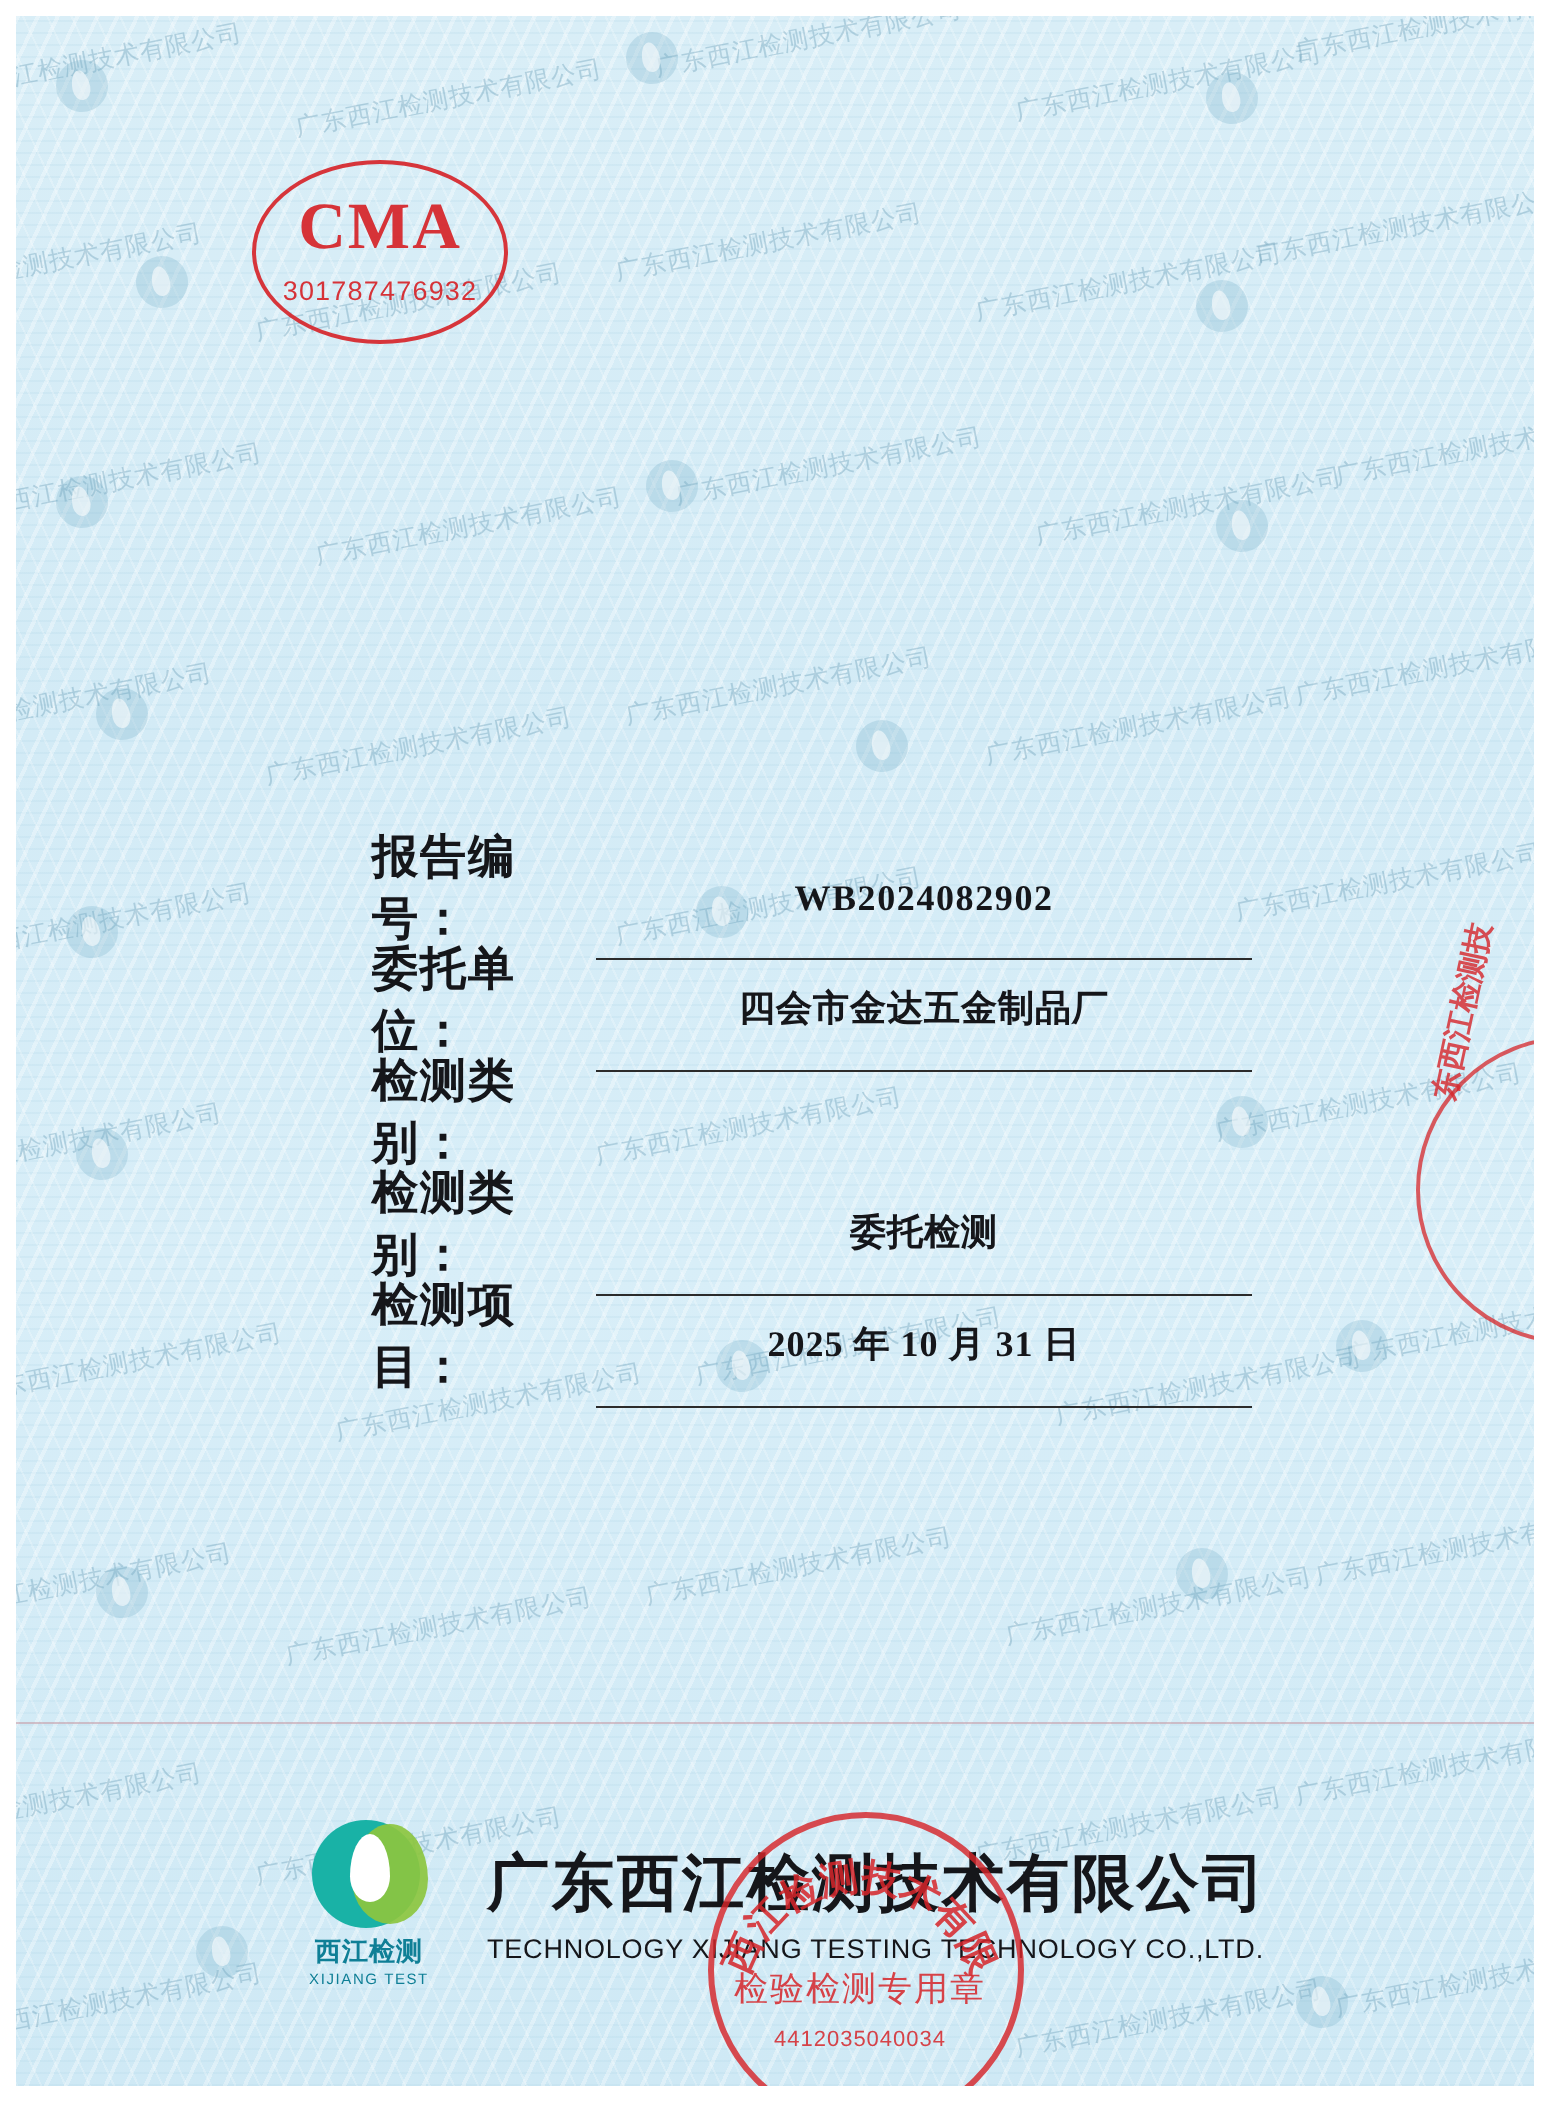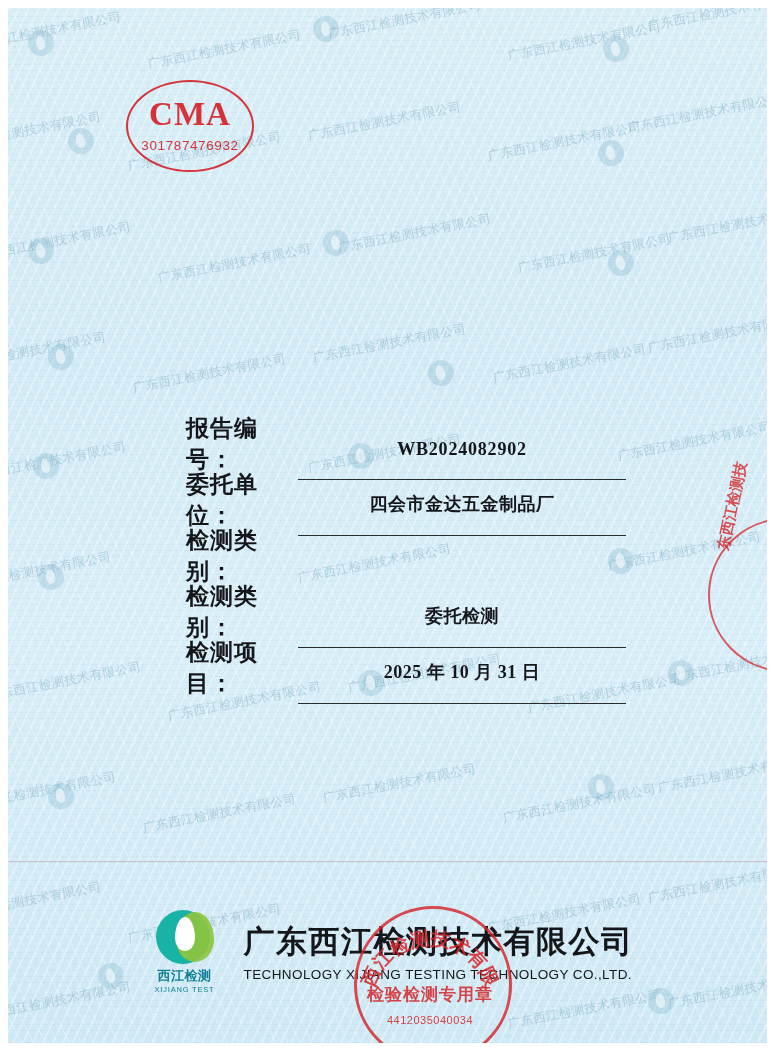--- a/index.html
+++ b/index.html
@@ -322,21 +322,21 @@
     font-size: 19px;
     opacity: 0.85;
   }
   .seal-mid {
     position: absolute;
     left: 346px;
     top: 975px;
     width: 152px;
     text-align: center;
     font-family: "Liberation Serif", serif;
-    font-weight: bold;
+    font-weight: normal;
     font-size: 17px;
     color: #d6252a;
     opacity: 0.85;
     letter-spacing: 1px;
   }
   .seal-num {
     position: absolute;
     left: 346px;
     top: 1006px;
     width: 152px;

